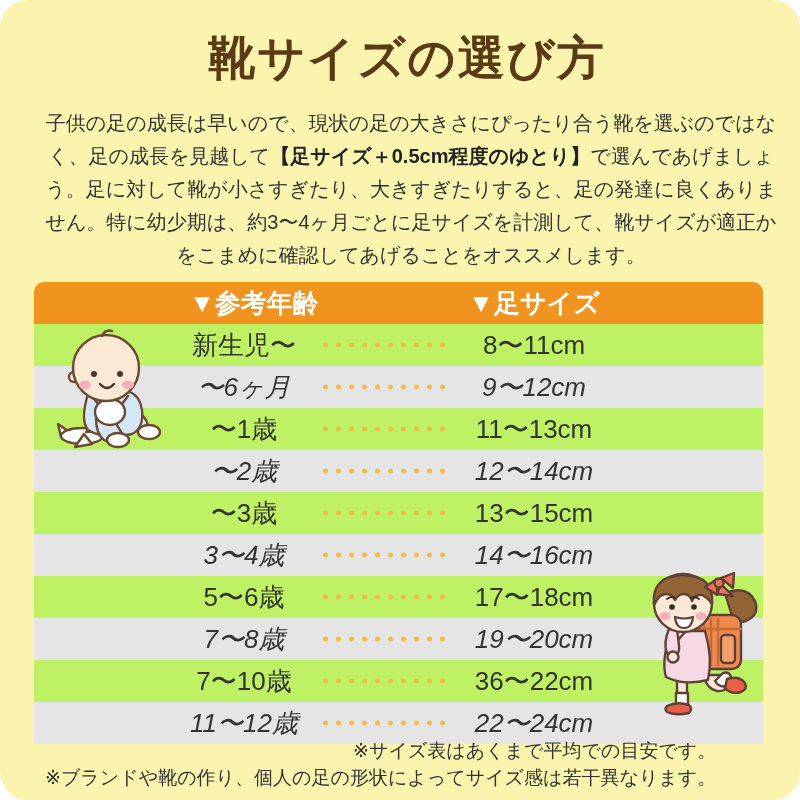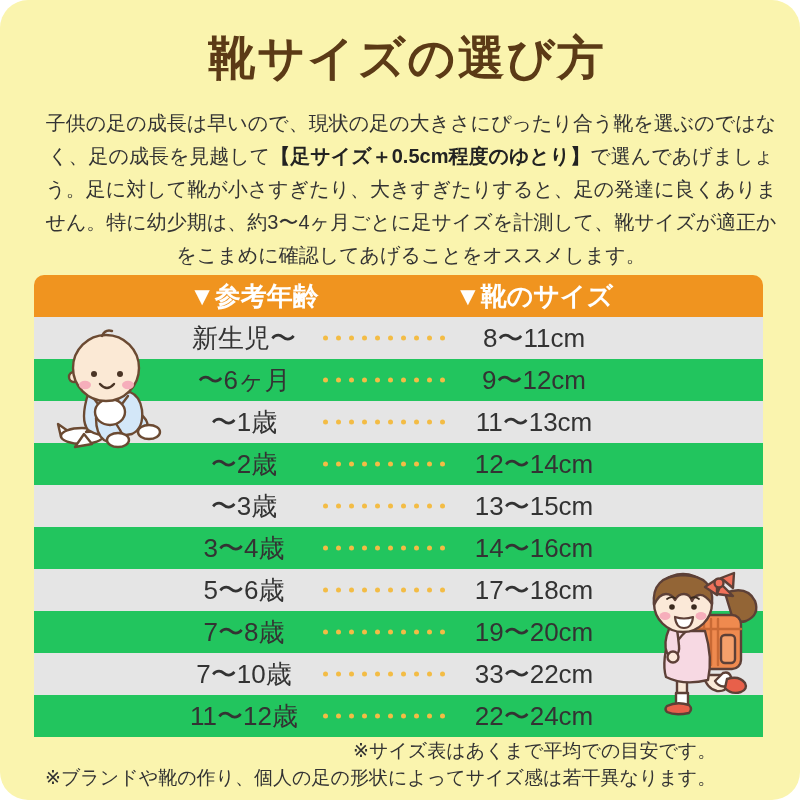--- a/index.html
+++ b/index.html
@@ -13,33 +13,33 @@
   .title{
     position:absolute;top:20px;left:0;width:100%;text-align:center;
     font-size:47px;font-weight:bold;color:#5b3a16;letter-spacing:2px;margin:7px;
   }
   .intro{
     position:absolute;top:96px;left:33px;width:734px;margin:11px;
     font-size:20px;line-height:33px;color:#333333;text-align:center;
   }
   .intro b{font-weight:bold;color:#222222;}
   .sizetable{
-    position:absolute;left:34px;top:275px;width:729px;
+    position:absolute;left:34px;top:282px;width:729px;
   }
   .thead{
     position:relative;height:42px;background:#f0941f;border-radius:10px 10px 0 0;
   }
   .thead span{
     position:absolute;top:50%;transform:translate(-50%,-50%);
     color:#ffffff;font-weight:bold;font-size:26px;white-space:nowrap;
   }
   .h-age{left:220px;}
   .h-size{left:500px;}
-  .trow{position:relative;height:42px;background:#e5e5e5;}
-  .trow.alt{background:#22c55e;}
+  .trow{position:relative;height:42px;background:#bef264;}
+  .trow.alt{background:#e5e5e5;font-style:italic;}
   .cell{
     position:absolute;top:50%;transform:translate(-50%,-50%);
     font-size:26px;color:#333333;white-space:nowrap;font-weight:500;
   }
   .cell.age{left:210px;}
   .cell.dots{left:350px;display:flex;gap:8px;}
   .cell.dots i{width:5px;height:5px;border-radius:50%;background:#f3bc45;display:block;}
   .cell.size{left:500px;}
   .notes{
     position:absolute;left:45px;top:737px;margin:0;
@@ -55,21 +55,21 @@
 
 <div class="page">
 
   <h1 class="title">靴サイズの選び方</h1>
 
   <p class="intro"><span>子供の足の成長は早いので、現状の足の大きさにぴったり合う靴を選ぶのではなく、足の成長を見越して</span><b>【足サイズ＋0.5cm程度のゆとり】</b><span>で選んであげましょう。足に対して靴が小さすぎたり、大きすぎたりすると、足の発達に良くありません。特に幼少期は、約3〜4ヶ月ごとに足サイズを計測して、靴サイズが適正かをこまめに確認してあげることをオススメします。</span></p>
 
   <div class="sizetable">
     <div class="thead">
       <span class="h-age">▼参考年齢</span>
-      <span class="h-size">▼靴のサイズ</span>
+      <span class="h-size">▼足サイズ</span>
     </div>
     <div id="tbody">
         <div class="trow">
           <span class="cell age">新生児〜</span>
           <span class="cell dots">
             <i></i>
             <i></i>
             <i></i>
             <i></i>
             <i></i>
@@ -200,21 +200,21 @@
             <i></i>
             <i></i>
             <i></i>
             <i></i>
             <i></i>
             <i></i>
             <i></i>
             <i></i>
             <i></i>
           </span>
-          <span class="cell size">33〜22cm</span>
+          <span class="cell size">36〜22cm</span>
         </div>
         <div class="trow alt">
           <span class="cell age">11〜12歳</span>
           <span class="cell dots">
             <i></i>
             <i></i>
             <i></i>
             <i></i>
             <i></i>
             <i></i>

